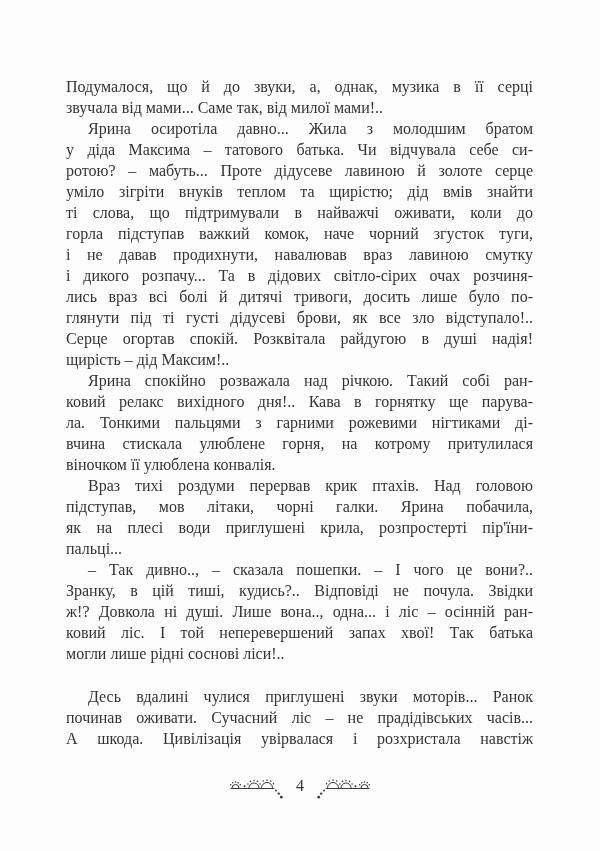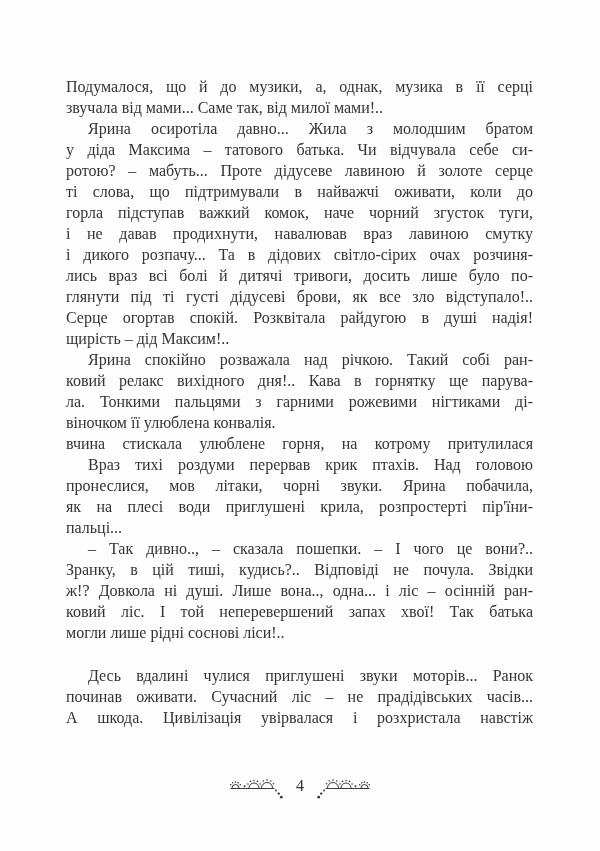--- a/index.html
+++ b/index.html
@@ -52,46 +52,47 @@
   .orn svg { display: block; }
   .orn.flip { transform: scaleX(-1); }
 </style>
 </head>
 <body>
 
 <div class="page">
 
   <main class="text-block" id="text-block">
       <div class="para">
-        <div class="line">Подумалося, що й до музики, а, однак, музика в її серці</div>
+        <div class="line">Подумалося, що й до звуки, а, однак, музика в її серці</div>
         <div class="line para-end">звучала від мами... Саме так, від милої мами!..</div>
       </div>
       <div class="para">
         <div class="line indent">Ярина осиротіла давно... Жила з молодшим братом</div>
         <div class="line">у діда Максима – татового батька. Чи відчувала себе си-</div>
         <div class="line">ротою? – мабуть... Проте дідусеве лавиною й золоте серце</div>
+        <div class="line">уміло зігріти внуків теплом та щирістю; дід вмів знайти</div>
         <div class="line">ті слова, що підтримували в найважчі оживати, коли до</div>
         <div class="line">горла підступав важкий комок, наче чорний згусток туги,</div>
         <div class="line">і не давав продихнути, навалював враз лавиною смутку</div>
         <div class="line">і дикого розпачу... Та в дідових світло-сірих очах розчиня-</div>
         <div class="line">лись враз всі болі й дитячі тривоги, досить лише було по-</div>
         <div class="line">глянути під ті густі дідусеві брови, як все зло відступало!..</div>
         <div class="line">Серце огортав спокій. Розквітала райдугою в душі надія!</div>
         <div class="line para-end">щирість – дід Максим!..</div>
       </div>
       <div class="para">
         <div class="line indent">Ярина спокійно розважала над річкою. Такий собі ран-</div>
         <div class="line">ковий релакс вихідного дня!.. Кава в горнятку ще парува-</div>
         <div class="line">ла. Тонкими пальцями з гарними рожевими нігтиками ді-</div>
+        <div class="line">вчина стискала улюблене горня, на котрому притулилася</div>
         <div class="line para-end">віночком її улюблена конвалія.</div>
-        <div class="line">вчина стискала улюблене горня, на котрому притулилася</div>
       </div>
       <div class="para">
         <div class="line indent">Враз тихі роздуми перервав крик птахів. Над головою</div>
-        <div class="line">пронеслися, мов літаки, чорні звуки. Ярина побачила,</div>
+        <div class="line">підступав, мов літаки, чорні галки. Ярина побачила,</div>
         <div class="line">як на плесі води приглушені крила, розпростерті пір'їни-</div>
         <div class="line para-end">пальці...</div>
       </div>
       <div class="para">
         <div class="line indent">– Так дивно.., – сказала пошепки. – І чого це вони?..</div>
         <div class="line">Зранку, в цій тиші, кудись?.. Відповіді не почула. Звідки</div>
         <div class="line">ж!? Довкола ні душі. Лише вона.., одна... і ліс – осінній ран-</div>
         <div class="line">ковий ліс. І той неперевершений запах хвої! Так батька</div>
         <div class="line para-end">могли лише рідні соснові ліси!..</div>
       </div>

